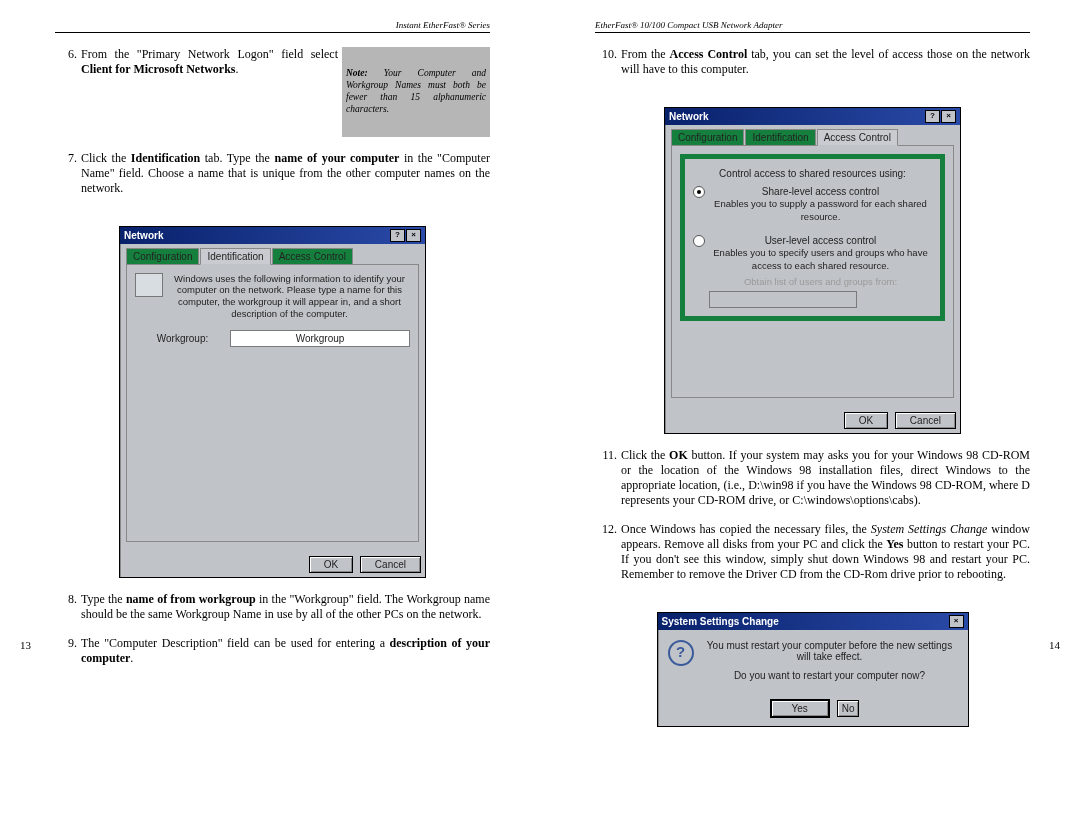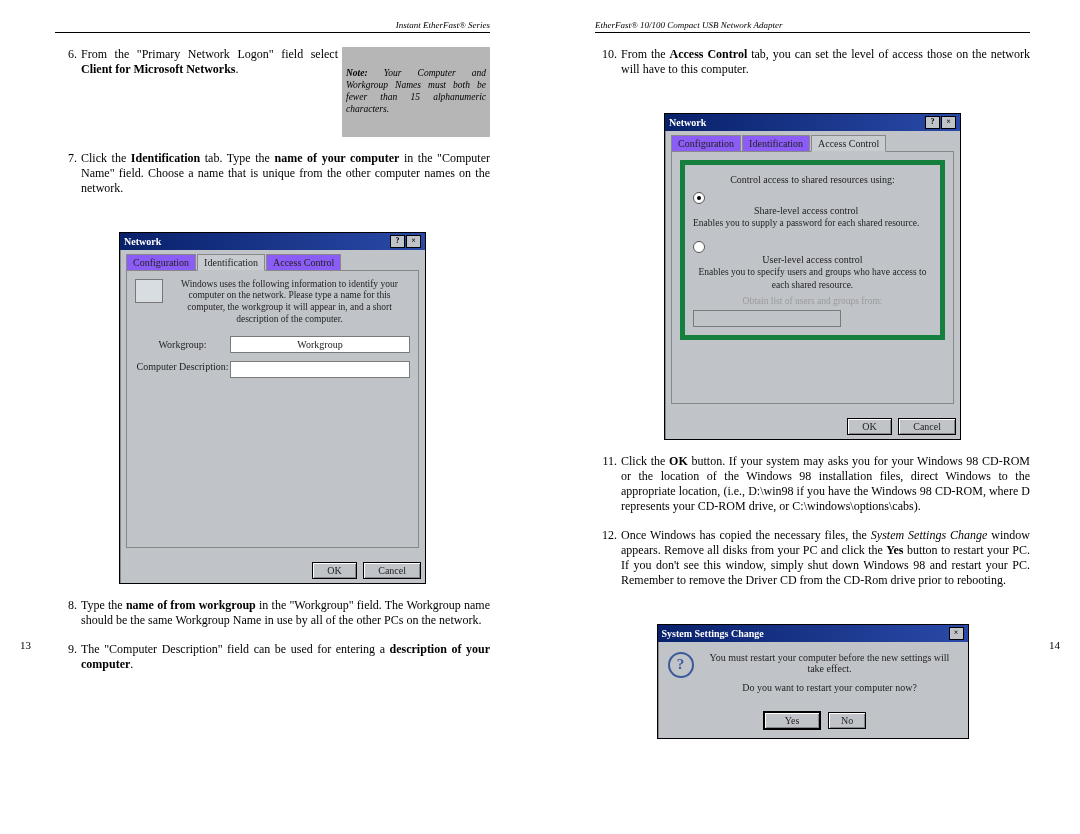--- a/index.html
+++ b/index.html
@@ -73,24 +73,24 @@
   }
   .pn-left { left: 20px; }
   .pn-right { right: 20px; }
 
   
   .win {
     background: #c0c4c9;
     border: 1px solid #000;
     box-shadow: 1px 1px 0 #888 inset;
     display: inline-block;
-    font-family: Liberation Serif, serif;
+    font-family: Liberation Sans, sans-serif;
     font-size: 10px;
     color: #222;
-    margin: 22px auto 14px auto;
+    margin: 16px auto 14px auto;
   }
   .titlebar {
     background: linear-gradient(to right, #08216b, #2a4aa8);
     color: #fff;
     font-weight: bold;
     padding: 2px 4px;
     display: flex;
     justify-content: space-between;
     align-items: center;
   }
@@ -101,21 +101,21 @@
     border: 1px solid #000;
     font-size: 8px;
     line-height: 9px;
     text-align: center;
     color: #000;
   }
   .body98 { padding: 4px 6px 6px 6px; }
   .tabs { display: flex; margin-bottom: -1px; }
   .tab {
     border: 1px solid #888;
-    background: #8b5cf6;
+    background: #15803d;
     padding: 2px 6px;
     font-size: 10px;
     margin-right: 1px;
     position: relative;
   }
   .tab.active {
     border-bottom: 1px solid #c0c4c9;
     background: #c8ccd0;
     z-index: 2;
   }
@@ -144,21 +144,21 @@
     padding: 2px 14px;
     font-size: 10px;
     text-align: center;
     margin-left: 4px;
   }
   .group {
     border: 5px solid #15803d;
     padding: 8px;
     line-height: 1.35;
   }
-  .radio-row { display: flex; align-items: flex-start; margin-top: 4px; flex-direction: column; }
+  .radio-row { display: flex; align-items: flex-start; margin-top: 4px; }
   .rcircle { width: 10px; height: 10px; border: 1px solid #555; border-radius: 50%; background: #fff; margin-right: 4px; margin-top: 1px; flex: 0 0 10px; display:flex;align-items:center;justify-content:center;}
   .rcircle.checked::after{content:"";width:4px;height:4px;background:#000;border-radius:50%;}
   .disabled { color: #999; }
   .ssc {
     width: 310px;
   }
   .ssc .body98 {
     display: flex;
     gap: 8px;
     padding: 10px;
@@ -221,24 +221,20 @@
           <div class="tab">Access Control</div>
         </div>
         <div class="panel" style="height:260px;">
           <div class="infotop">
             <div class="pcicon"></div>
             <div style="font-size:9.5px;line-height:1.25;">Windows uses the following information to identify your computer on the network. Please type a name for this computer, the workgroup it will appear in, and a short description of the computer.</div>
           </div>
           <div class="field-row">
             <label>Workgroup:</label>
             <div class="inp">Workgroup</div>
-          </div>
-          <div class="field-row" style="align-items:flex-start;">
-            <label>Computer Description:</label>
-            <div class="inp"></div>
           </div>
         </div>
       </div>
       <div class="btnrow">
         <span class="btn98">OK</span>
         <span class="btn98">Cancel</span>
       </div>
     </div>
     </div>
 
@@ -341,21 +337,21 @@
       </div>
       <div class="body98">
         <div class="qicon">?</div>
         <div style="flex:1;">
           <div>You must restart your computer before the new settings will take effect.</div>
           <div style="margin-top:8px;">Do you want to restart your computer now?</div>
         </div>
       </div>
       <div class="btnrow" style="text-align:center;padding-bottom:8px;">
         <span class="btn98" style="padding:2px 20px;border:2px solid #000;">Yes</span>
-        <span class="btn98" style="padding:2px 12px;">No</span>
+        <span class="btn98" style="padding:2px 4px;">No</span>
       </div>
     </div>
     </div>
 
     <div class="page-number pn-right">14</div>
   </div>
 
 </div>
 
 </body></html>

